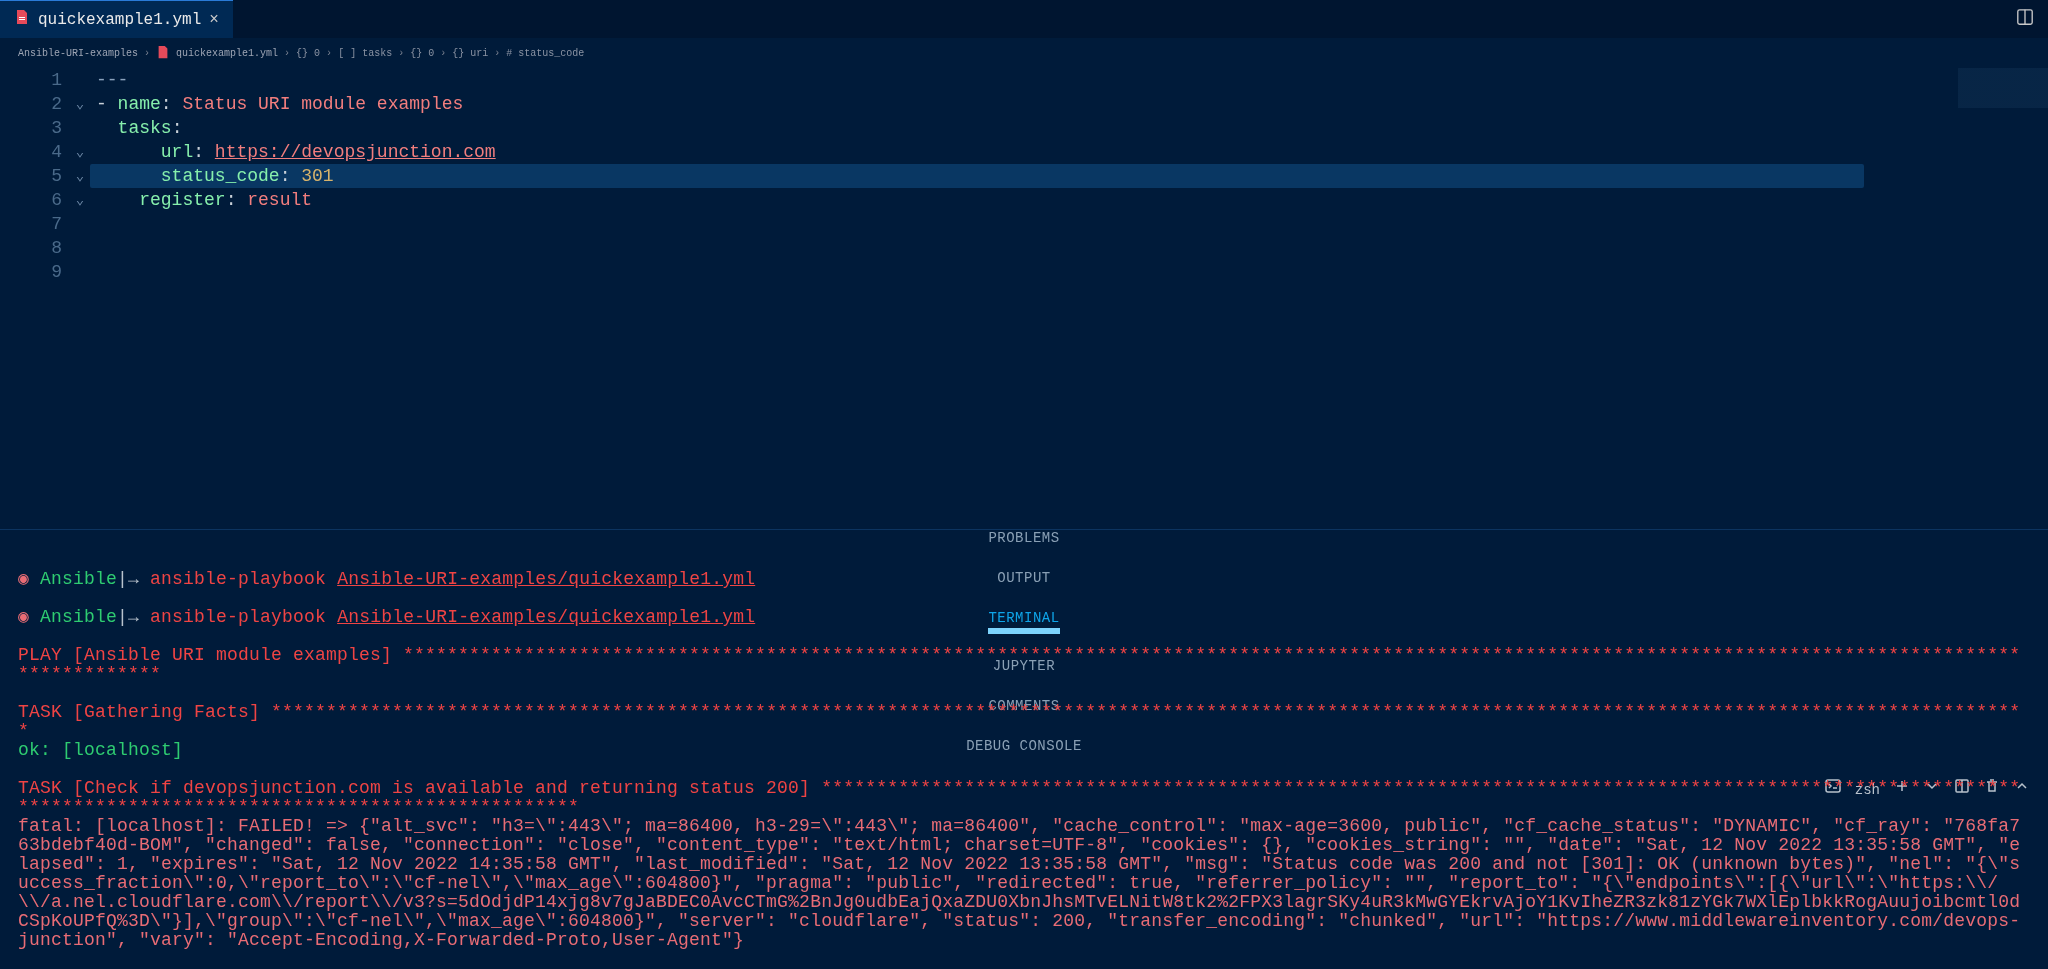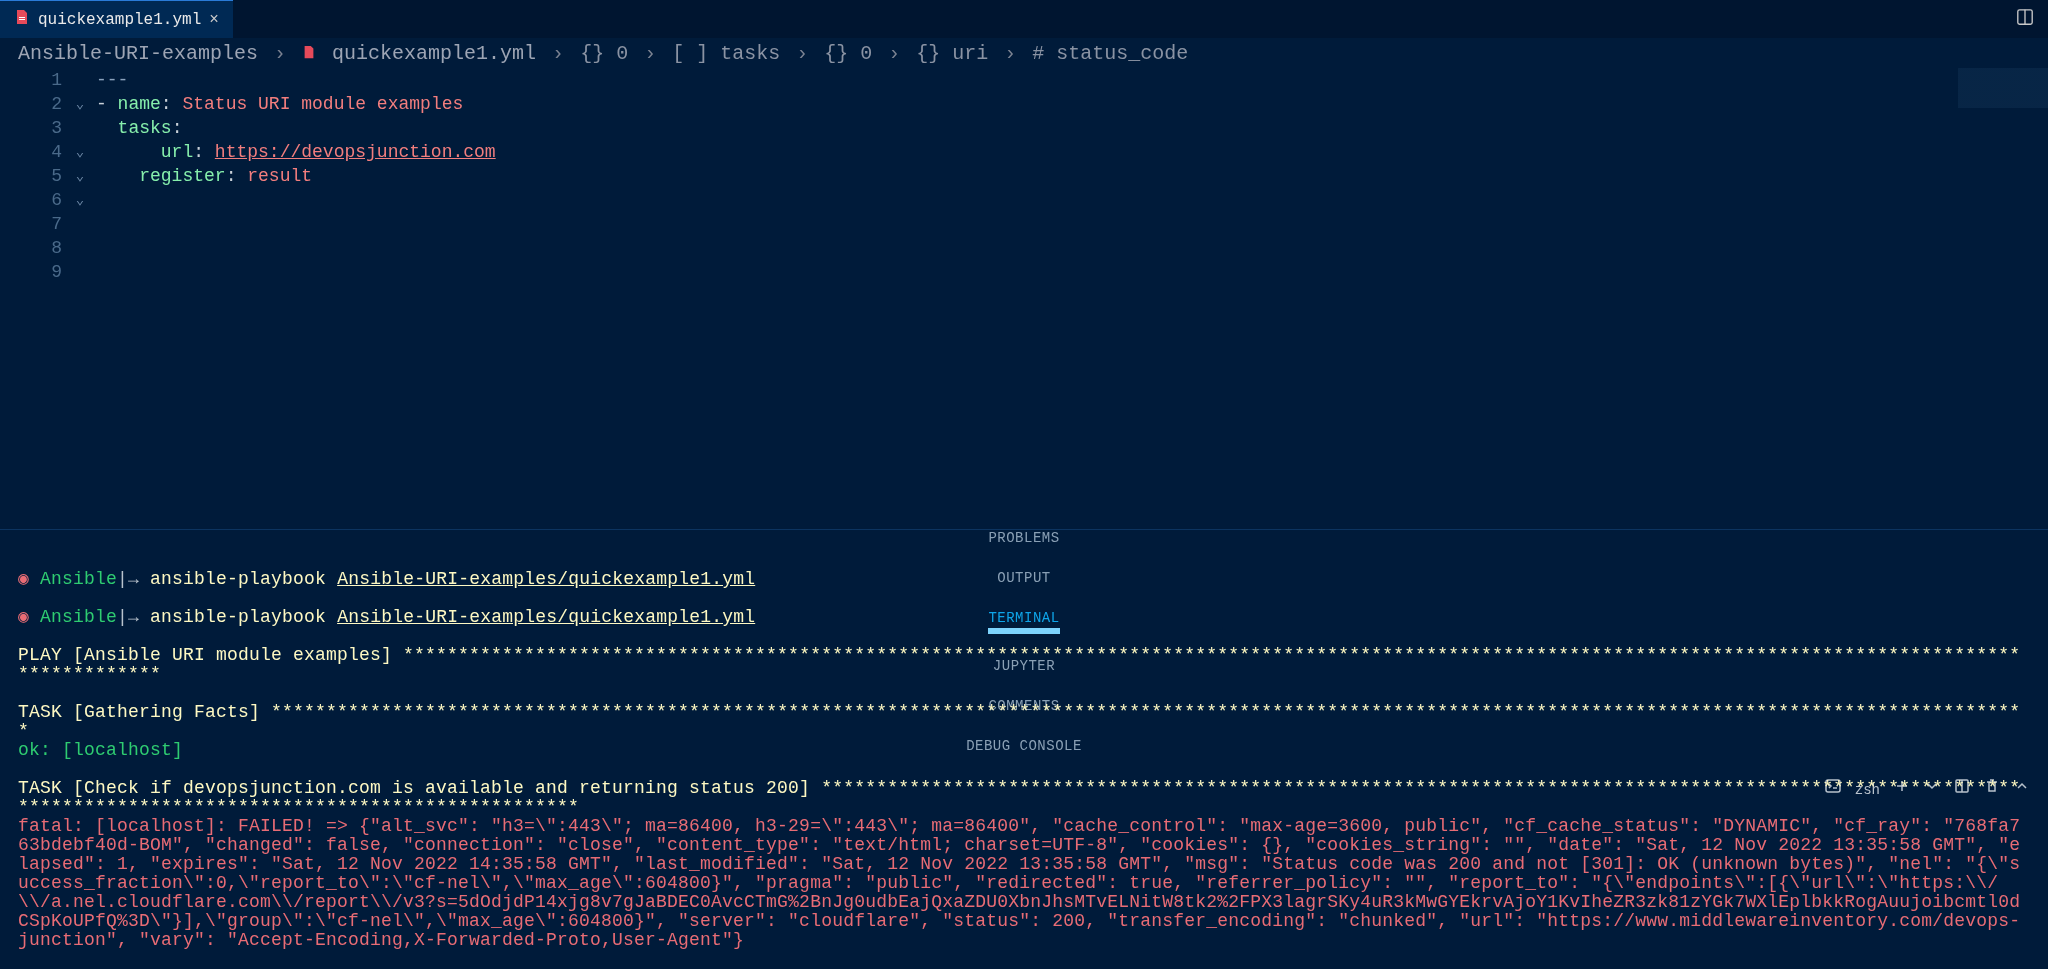--- a/index.html
+++ b/index.html
@@ -34,23 +34,23 @@
   display: flex;
   align-items: center;
   padding-right: 14px;
 }
 .header-right svg { width: 18px; height: 18px; stroke: #c9c9c9; fill: none; stroke-width: 1.5; }
 .breadcrumbs {
   height: 30px;
   display: flex;
   align-items: center;
   padding: 0 18px;
-  font-size: 20px;
+  font-size: 10px;
   color: #9da5b4;
-  gap: 16px;
+  gap: 6px;
 }
 .breadcrumbs .sep { color: #7a8291; }
 .breadcrumbs .fi { color: #e64a5a; }
 .breadcrumbs .sym { color: #8a93a3; }
 .editor {
   display: flex;
   padding-left: 8px;
 }
 .gutter {
   width: 62px;
@@ -125,21 +125,21 @@
   padding: 6px 18px 18px 18px;
   font-size: 18px;
   line-height: 19px;
   letter-spacing: .2px;
   overflow: hidden;
   white-space: pre-wrap;
   word-break: break-all;
 }
 .term-green { color: #2ecc71; }
 .term-red { color: #e86c75; }
-.term-white { color: #fef9c3; }
+.term-white { color: #ef4444; }
 .term-gray { color: #b9c3cd; }
 .term-dot { color: #e86c75; }
 </style>
 </head>
 <body>
 
 <div class="tab-bar">
   <div class="tab">
     <span class="icon">
       <svg viewBox="0 0 16 16" width="16" height="16">
@@ -202,20 +202,21 @@
     <div class="f">⌄</div>
     <div class="f"></div>
     <div class="f"></div>
     <div class="f"></div>
   </div>
   <div class="code">
     <div class="line"><span class="tok-comment">---</span></div>
     <div class="line"><span class="tok-punc">- </span><span class="tok-key">name</span><span class="tok-punc">: </span><span class="tok-string">Status URI module examples</span></div>
     <div class="line"><span class="indent-guide">  </span><span class="tok-key">tasks</span><span class="tok-punc">:</span></div>
     <div class="line"><span class="indent-guide">      </span><span class="tok-key">url</span><span class="tok-punc">: </span><span class="tok-string underline">https://devopsjunction.com</span></div>
+    <div class="line hl-line"><span class="indent-guide">      </span><span class="tok-key">status_code</span><span class="tok-punc">: </span><span class="tok-num">301</span></div>
     <div class="line"><span class="indent-guide">    </span><span class="tok-key">register</span><span class="tok-punc">: </span><span class="tok-string">result</span></div>
   </div>
   <div class="minimap"></div>
 </div>
 
 <div class="panel">
   <div class="panel-tabs">
     <span class="ptab">PROBLEMS</span>
     <span class="ptab">OUTPUT</span>
     <span class="ptab active">TERMINAL</span>

